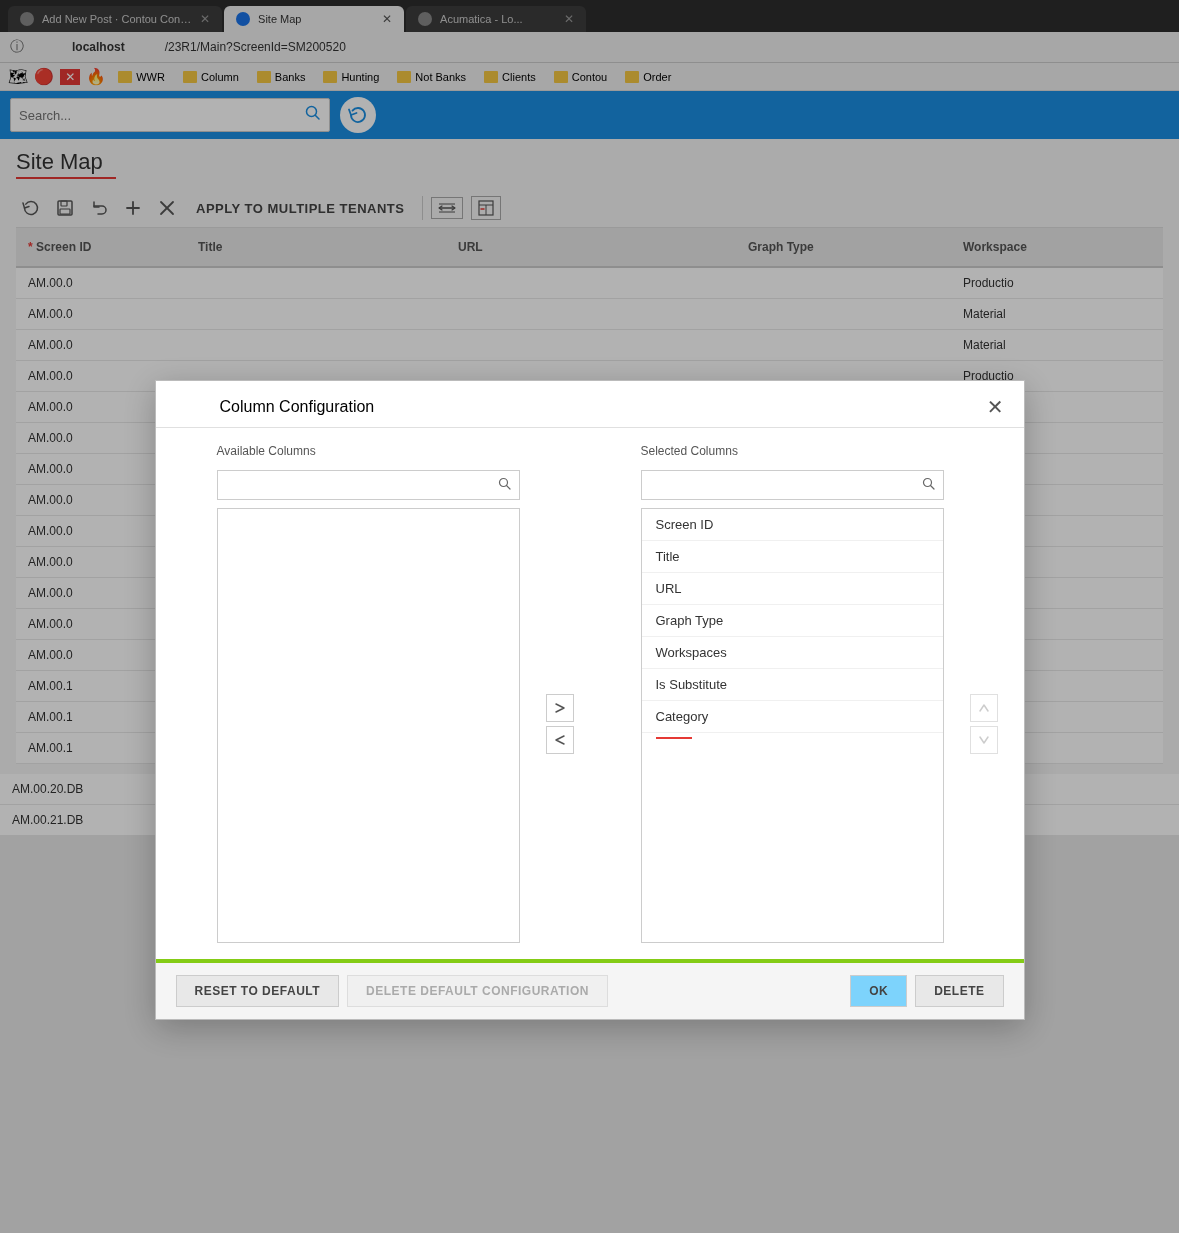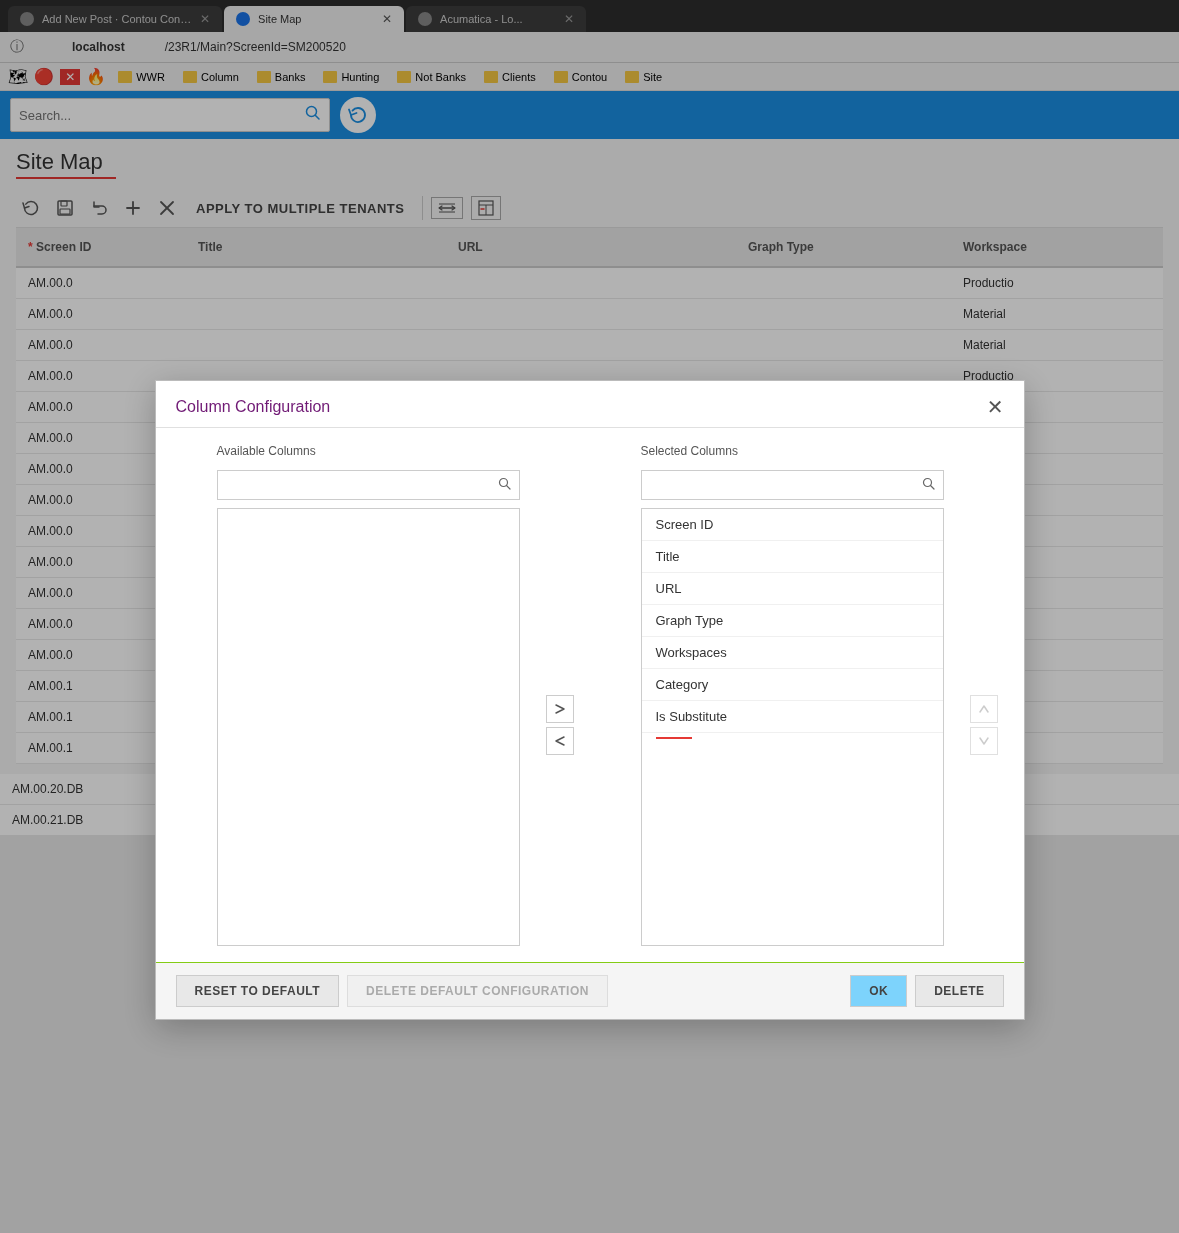--- a/index.html
+++ b/index.html
@@ -52,21 +52,21 @@
 
     
     .table-body { background: white; }
     .table-row { display: grid; grid-template-columns: 170px 260px 290px 215px 1fr; border-bottom: 1px solid #e8e8e8; padding: 4px 0; }
     .td { padding: 4px 12px; font-size: 12px; color: #333; overflow: hidden; text-overflow: ellipsis; white-space: nowrap; }
 
     
     .modal-overlay { position: fixed; top: 0; left: 0; width: 100%; height: 100%; background: rgba(0,0,0,0.3); display: flex; align-items: center; justify-content: center; z-index: 1000; }
     .modal { background: white; border: 1px solid #bbb; box-shadow: 0 8px 32px rgba(0,0,0,0.25); width: 870px; min-height: 640px; display: flex; flex-direction: column; position: absolute; top: 380px; left: 50%; transform: translateX(-50%); }
     .modal-header { display: flex; align-items: center; justify-content: space-between; padding: 16px 20px 10px; border-bottom: 1px solid #e0e0e0; background: white; }
-    .modal-title { font-size: 16px; font-weight: 400; color: #701a75; }
+    .modal-title { font-size: 16px; font-weight: 400; color: #000000; margin-left: 44px; }
     .modal-close { background: none; border: none; font-size: 20px; cursor: pointer; color: #555; line-height: 1; }
     .modal-body { display: flex; flex: 1; padding: 16px 20px; gap: 20px; }
     .modal-column { flex: 1; display: flex; flex-direction: column; gap: 8px; padding-left: 41px; }
     .column-label { font-size: 12px; color: #555; margin-bottom: 4px; }
     .column-search { display: flex; align-items: center; border: 1px solid #ccc; height: 30px; padding: 0 8px; gap: 4px; }
     .column-search input { border: none; outline: none; flex: 1; font-size: 12px; }
     .column-search .search-icon { color: #666; font-size: 13px; }
     .column-list { border: 1px solid #ccc; flex: 1; min-height: 420px; background: white; overflow-y: auto; }
     .column-list-item { padding: 8px 14px; font-size: 13px; color: #333; cursor: pointer; border-bottom: 1px solid #f0f0f0; }
     .red-underline { width: 36px; height: 2px; background: #e53935; margin: 4px 14px; }
@@ -74,21 +74,21 @@
     
     .transfer-arrows { display: flex; flex-direction: column; align-items: center; justify-content: center; gap: 4px; padding: 0 6px; margin-top: 60px; }
     .arrow-btn { background: none; border: 1px solid #ccc; width: 28px; height: 28px; display: flex; align-items: center; justify-content: center; cursor: pointer; color: #555; font-size: 14px; }
 
     
     .sort-arrows { display: flex; flex-direction: column; align-items: center; justify-content: center; gap: 4px; padding: 0 6px; margin-top: 60px; }
     .sort-btn { background: none; border: 1px solid #ccc; width: 28px; height: 28px; display: flex; align-items: center; justify-content: center; cursor: pointer; color: #777; font-size: 13px; }
     .sort-btn.disabled { color: #ccc; border-color: #e0e0e0; cursor: default; }
 
     
-    .modal-footer { display: flex; align-items: center; justify-content: space-between; padding: 12px 20px; border-top: 1px solid #84cc16; background: #f5f5f5; }
+    .modal-footer { display: flex; align-items: center; justify-content: space-between; padding: 12px 20px; border-top: 4px solid #84cc16; background: #f5f5f5; }
     .footer-left { display: flex; gap: 8px; }
     .footer-right { display: flex; gap: 8px; }
     .btn { padding: 8px 18px; font-size: 12px; font-weight: 600; border: 1px solid #ccc; cursor: pointer; letter-spacing: 0.5px; background: #e8e8e8; color: #444; }
     .btn.btn-disabled { color: #aaa; background: #f0f0f0; border-color: #ddd; cursor: default; }
     .btn.btn-primary { background: #7dd3fc; }
     .btn.btn-cancel { background: #e8e8e8; }
 
     
     .bottom-rows { background: white; }
   </style>
@@ -154,21 +154,21 @@
     <div class="bookmark-item">
       <div class="bookmark-folder"></div>
       <span>Clients</span>
     </div>
     <div class="bookmark-item">
       <div class="bookmark-folder"></div>
       <span>Contou</span>
     </div>
     <div class="bookmark-item">
       <div class="bookmark-folder"></div>
-      <span>Site</span>
+      <span>Order</span>
     </div>
   </div>
 </div>
 
 <div class="app-header">
   <div class="search-box">
     <input type="text" placeholder="Search..." style="">
     <span class="search-icon-btn">
       <svg width="16" height="16" viewBox="0 0 16 16" fill="none">
           <circle cx="6.5" cy="6.5" r="5" stroke="#1a8fe3" stroke-width="1.5"></circle>
@@ -430,22 +430,22 @@
               </svg>
           </span>
         </div>
         <div class="column-list" id="selected-columns-list">
 
         <div class="column-list-item">Screen ID</div>
             <div class="column-list-item">Title</div>
             <div class="column-list-item">URL</div>
             <div class="column-list-item">Graph Type</div>
             <div class="column-list-item">Workspaces</div>
+            <div class="column-list-item">Is Substitute</div>
             <div class="column-list-item">Category</div>
-            <div class="column-list-item">Is Substitute</div>
             <div class="red-underline"></div>
           </div>
       </div>
 
       <div class="sort-arrows">
         <button class="sort-btn disabled" title="Move up">
           <svg width="12" height="12" viewBox="0 0 12 12" fill="none">
               <polyline points="2,9 6,3 10,9" stroke="#ccc" stroke-width="1.5" stroke-linecap="round" stroke-linejoin="round"></polyline>
             </svg>
         </button>

